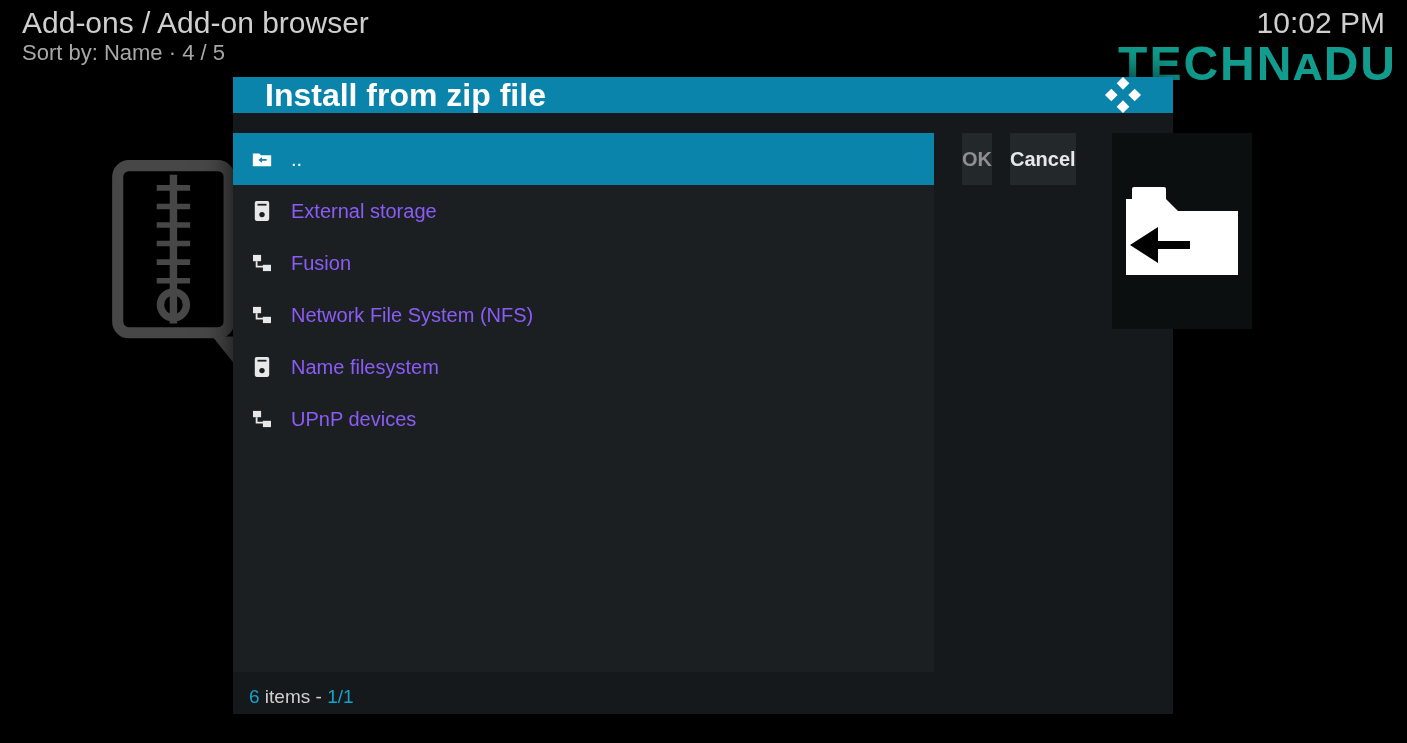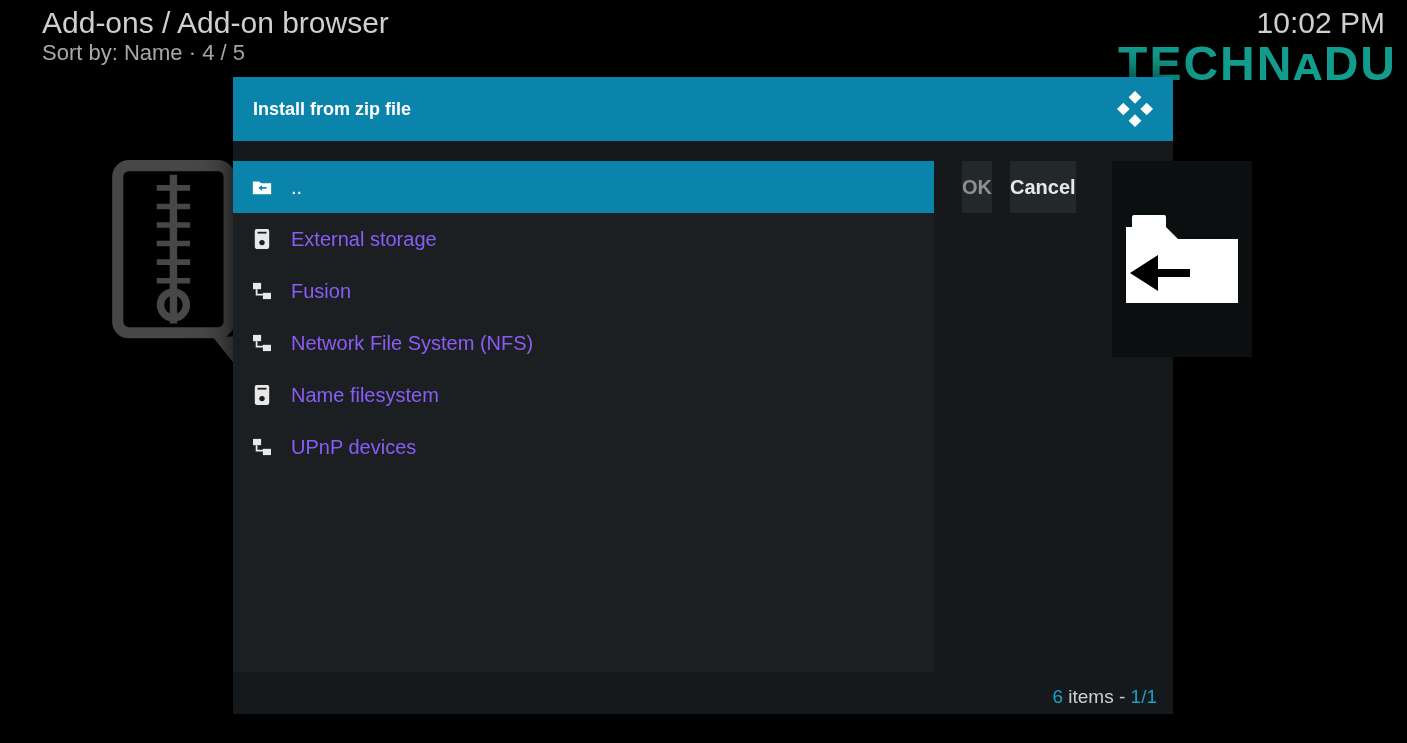--- a/index.html
+++ b/index.html
@@ -8,21 +8,20 @@
     background: #000;
     font-family: "Segoe UI", Arial, sans-serif;
     color: #ddd;
     overflow: hidden;
     position: relative;
   }
   .topbar {
     position: absolute;
     top: 6px; left: 22px; right: 22px;
     color: #bdbdbd;
-    margin-left: 20px;
   }
   .breadcrumb {
     font-size: 30px;
     font-weight: 400;
     color: #cfcfcf;
   }
   .sortline {
     font-size: 22px;
     color: #a8a8a8;
     margin-top: 0px;
@@ -54,26 +53,26 @@
     position: absolute;
     left: 233px; top: 77px;
     width: 940px; height: 637px;
     background: #16191b;
     box-shadow: 0 0 30px rgba(0,0,0,0.8);
     display: flex;
     flex-direction: column;
   }
   .dialog-header {
     background: #0a84ab;
-    height: 64px;
-    display: flex;
-    align-items: center;
-    padding: 0 20px;
+    height: 36px;
+    display: flex;
+    align-items: center;
+    padding: 0 32px;
     color: #fff;
-    font-size: 18px;
+    font-size: 32px;
     font-weight: 600;
     justify-content: space-between;
   }
   .kodi-logo { width: 36px; height: 36px; }
   .dialog-body {
     flex: 1;
     display: flex;
     padding: 20px 15px 10px 0;
     gap: 28px;
   }
@@ -122,21 +121,20 @@
   .side-btn.dim { color: #8f8f8f; }
   .side-spacer { flex: 1; }
   .preview {
     width: 196px; height: 196px;
     background: #0c0f10;
     display: flex;
     align-items: center;
     justify-content: center;
   }
   .status-bar {
-    text-align: right;
     padding: 4px 16px 6px 16px;
     font-size: 19px;
     color: #cfcfcf;
   }
   .status-bar .accent { color: #17a2c9; }
 </style>
 </head>
 <body>
 
 <div class="topbar">

